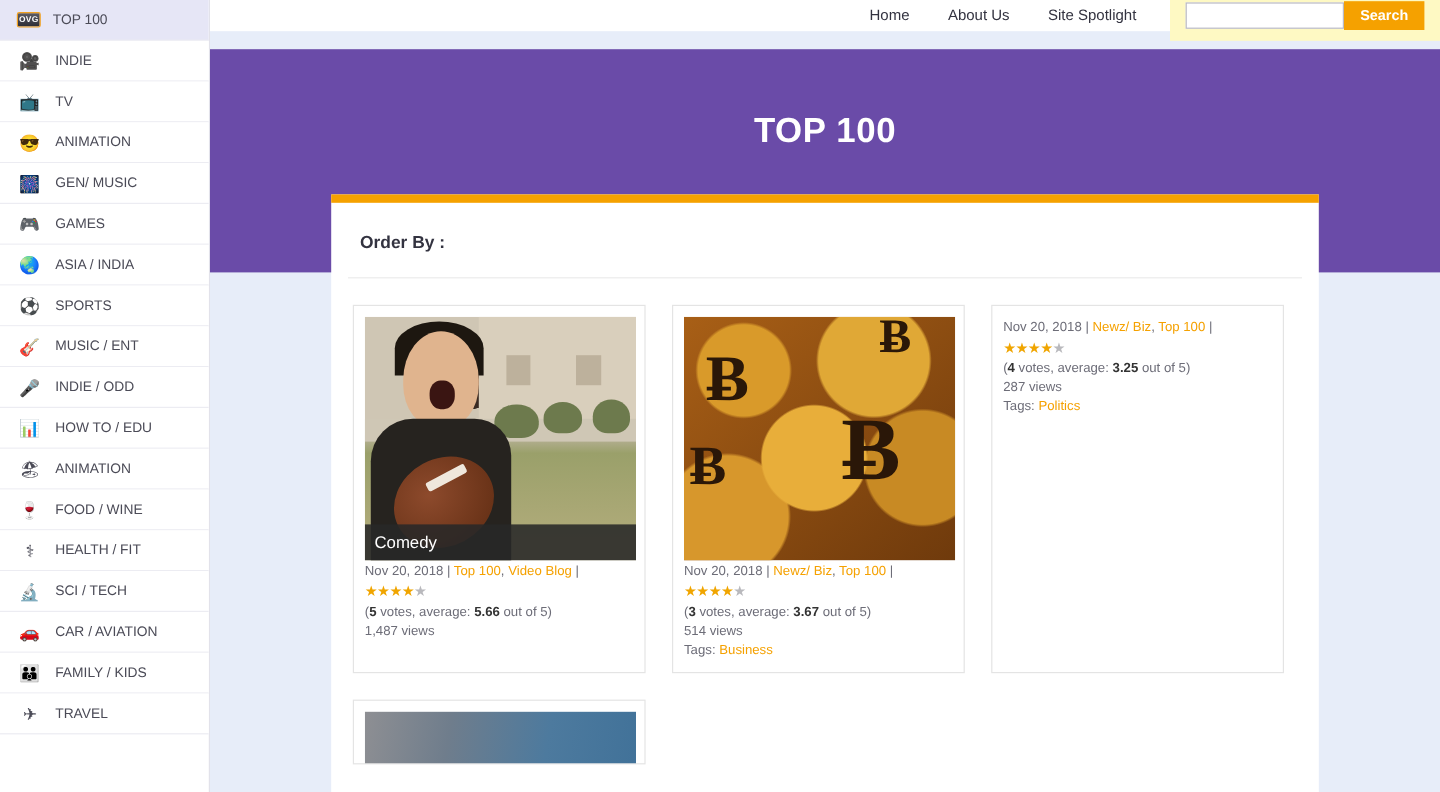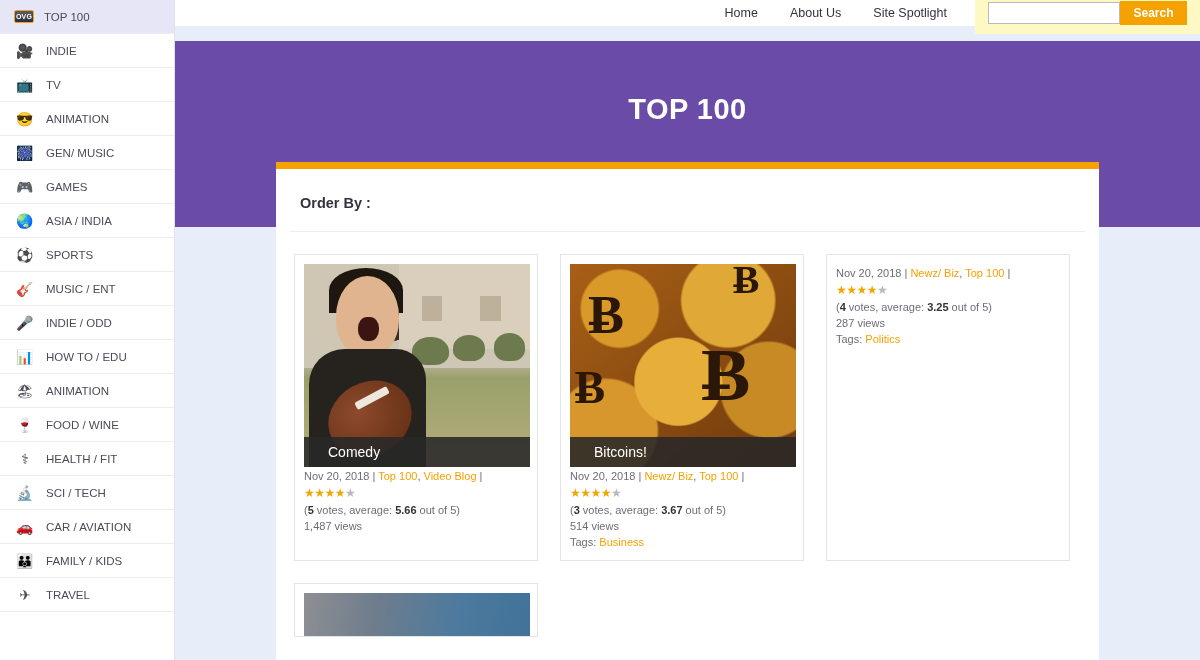--- a/index.html
+++ b/index.html
@@ -142,21 +142,21 @@
     width: 244px;
     border: 1px solid #e4e4e4;
     background: #fff;
     padding: 9px 9px 12px 9px;
   }
   .thumb-wrap { position: relative; width: 226px; height: 203px; overflow: hidden; }
   .thumb-title {
     position: absolute; left: 0; bottom: 0; width: 100%;
     background: rgba(40,40,40,.88);
     color: #fff; font-size: 14px;
-    padding: 7px 24px; white-space: nowrap; overflow: hidden;
+    padding: 7px 8px; white-space: nowrap; overflow: hidden;
   }
   .meta { font-size: 11px; color: #6d6d78; margin-top: 2px; line-height: 1.45; }
   .meta a { color: #f5a100; text-decoration: none; cursor: pointer; }
   .stars { margin-top: 2px; font-size: 12px; letter-spacing: -0.5px; line-height: 1; }
   .star-on { color: #f0a500; }
   .star-off { color: #b9b9bd; }
   .votes { font-size: 11px; color: #6d6d78; margin-top: 5px; }
   .votes b { color: #333; }
   .views { font-size: 11px; color: #6d6d78; margin-top: 4px; }
   .tags { font-size: 11px; color: #6d6d78; margin-top: 4px; }
@@ -346,21 +346,20 @@
           <div class="views">1,487 views</div>
         </div>
         <div class="card">
           <div class="thumb-wrap">
             <div class="art-bitcoin">
               <div class="bc-b" style="left:8%;top:10%;font-size:54px">Ƀ</div>
               <div class="bc-b" style="left:58%;top:34%;font-size:74px">Ƀ</div>
               <div class="bc-b" style="left:2%;top:48%;font-size:46px">Ƀ</div>
               <div class="bc-b" style="left:72%;top:-4%;font-size:40px">Ƀ</div>
             </div>
-            <div class="thumb-title">Bitcoins!</div>
           </div>
           <div class="meta"><span>Nov 20, 2018</span> | <a href="#">Newz/ Biz</a>, <a href="#">Top 100</a> |</div>
           <div class="stars"><span class="star-on">★</span><span class="star-on">★</span><span class="star-on">★</span><span class="star-on">★</span><span class="star-off">★</span></div>
           <div class="votes">(<b>3</b> votes, average: <b>3.67</b> out of 5)</div>
           <div class="views">514 views</div>
           <div class="tags"><span>Tags: </span><a href="#">Business</a></div>
         </div>
         <div class="card">
           <div class="meta"><span>Nov 20, 2018</span> | <a href="#">Newz/ Biz</a>, <a href="#">Top 100</a> |</div>
           <div class="stars"><span class="star-on">★</span><span class="star-on">★</span><span class="star-on">★</span><span class="star-on">★</span><span class="star-off">★</span></div>

